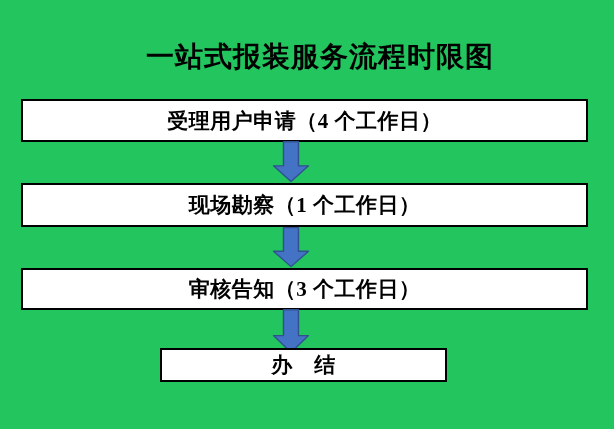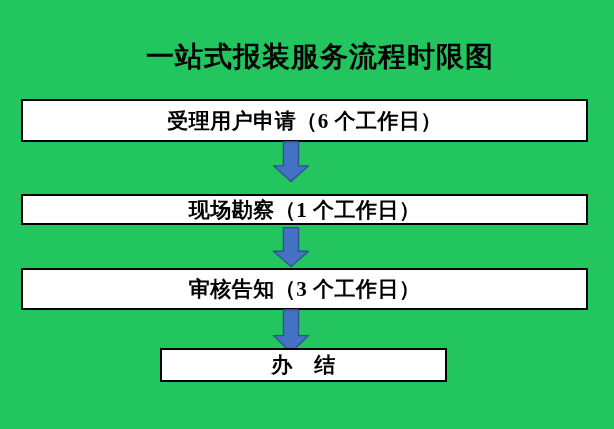--- a/index.html
+++ b/index.html
@@ -36,21 +36,21 @@
     align-items: center;
     justify-content: center;
   }
   .flow-box .label {
     font-size: 21px;
     font-weight: bold;
     white-space: nowrap;
     letter-spacing: 0.5px;
   }
   .box-1 { left: 21px;  top: 99px;  width: 567px; height: 43px; }
-  .box-2 { left: 21px;  top: 194px; width: 567px; height: 31px; }
+  .box-2 { left: 21px;  top: 183px; width: 567px; height: 44px; }
   .box-3 { left: 21px;  top: 268px; width: 567px; height: 42px; }
   .box-4 { left: 160px; top: 348px; width: 287px; height: 34px; }
   .down-arrow {
     position: absolute;
     width: 38px;
     left: 272px;
   }
   .arrow-1 { top: 141px; height: 42px; }
   .arrow-2 { top: 227px; height: 41px; }
   .arrow-3 { top: 309px; height: 45px; }
@@ -61,21 +61,21 @@
   }
 </style>
 </head>
 <body>
 
 <div class="canvas">
 
   <div class="diagram-title">一站式报装服务流程时限图</div>
 
   <div class="flow-box box-1">
-    <span class="label">受理用户申请（6 个工作日）</span>
+    <span class="label">受理用户申请（4 个工作日）</span>
   </div>
 
   <div class="down-arrow arrow-1">
     <svg viewBox="0 0 38 44" preserveAspectRatio="none" aria-hidden="true">
       <polygon points="11.5,0.75 26.5,0.75 26.5,26 36.5,26 19,42.5 1.5,26 11.5,26" stroke-width="1.4" stroke-linejoin="round" fill="#4472C4" stroke="#2F528F"></polygon>
     </svg>
   </div>
 
   <div class="flow-box box-2">
     <span class="label">现场勘察（1 个工作日）</span>

